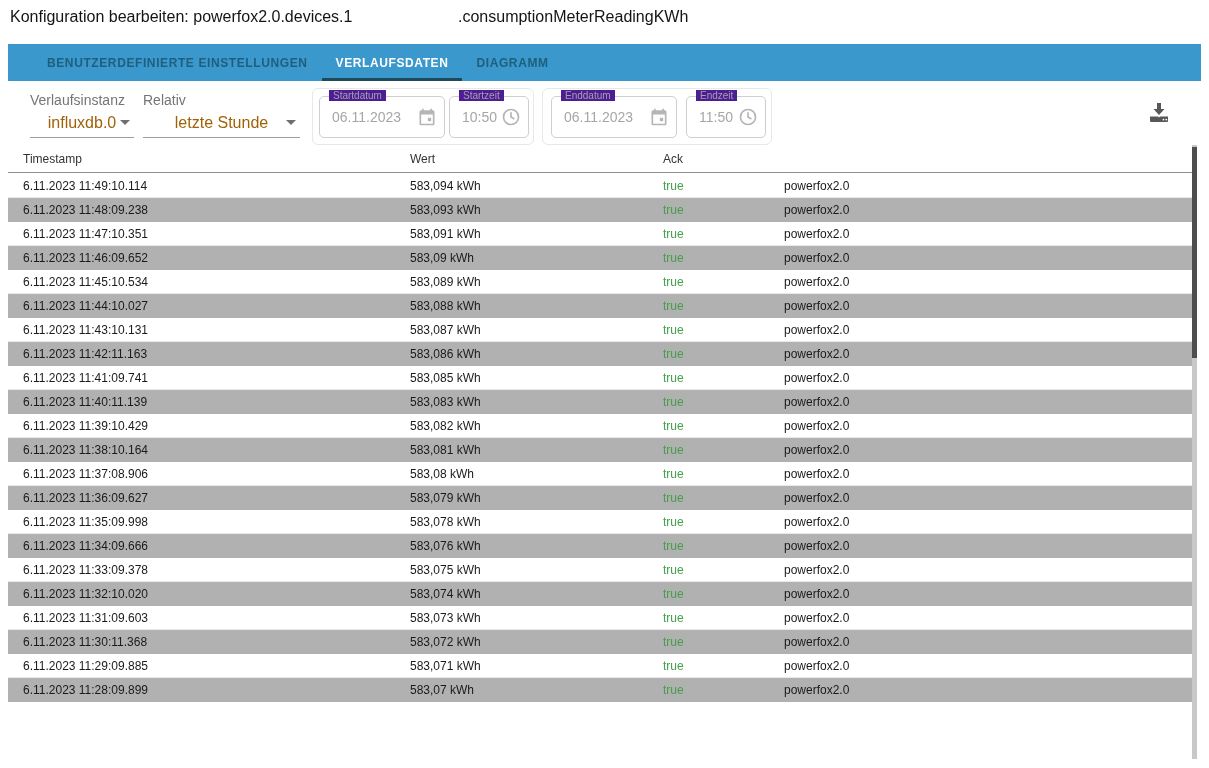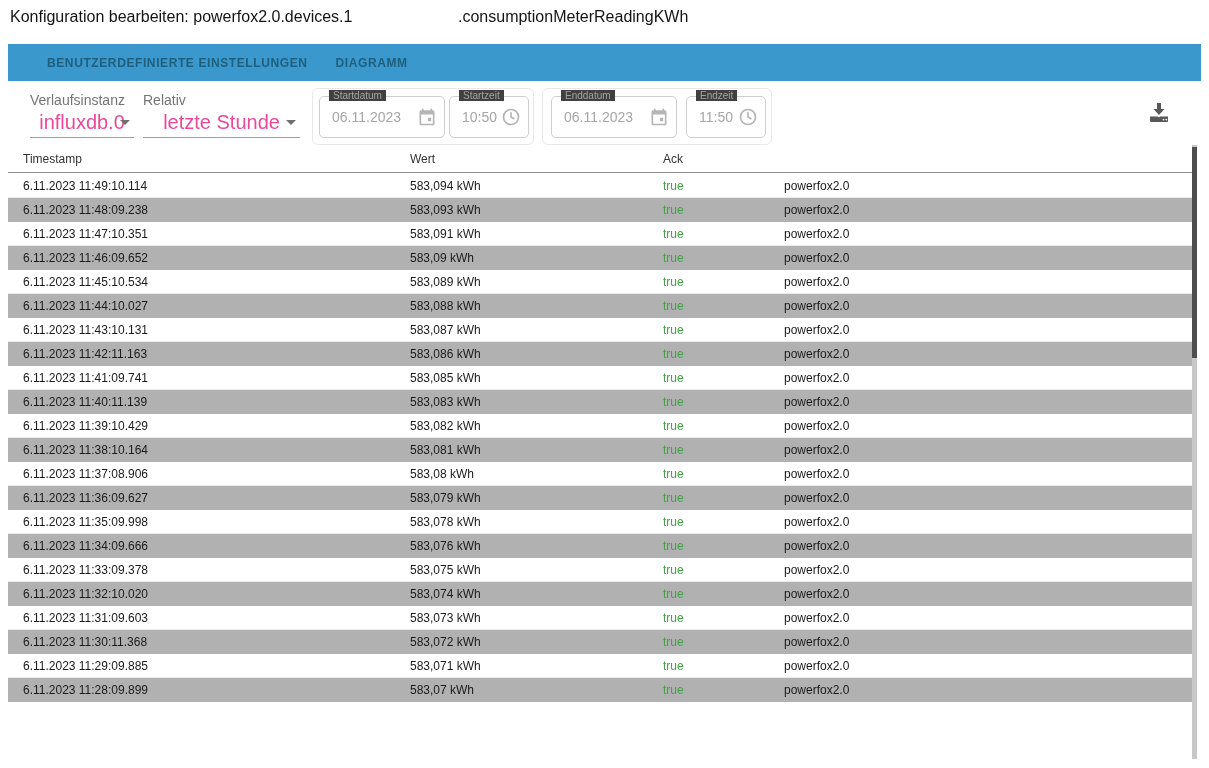--- a/index.html
+++ b/index.html
@@ -23,31 +23,31 @@
     letter-spacing:.6px; color:var(--tab-inactive); position:relative; cursor:pointer; white-space:nowrap; }
   .tab:first-child { margin-left:1px; }
   .tab.active { color:#ffffff; }
   .tab.active::after { content:""; position:absolute; left:0; right:0; bottom:0; height:3px; background:var(--tab-indicator); }
 
   
   .mat-select { position:absolute; top:92px; height:50px; }
   .sel-label { font-size:14px; color:#757575; display:block; padding-left:0; }
   .sel-row { display:flex; align-items:center; justify-content:center; height:30px;
     border-bottom:1px solid #9e9e9e; position:relative; }
-  .sel-value { font-size:20px; color:#ec4899; white-space:nowrap; }
+  .sel-value { font-size:16px; color:#a16207; white-space:nowrap; }
   .caret { position:absolute; right:4px; top:12px; width:0; height:0;
     border-left:5px solid transparent; border-right:5px solid transparent; border-top:5px solid #6f6f6f; }
   #sel-instance { left:30px; width:104px; }
   #sel-relative { left:143px; width:157px; }
 
   .dt-group { position:absolute; top:88px; height:57px; border:1px solid #e8e8e8; border-radius:6px; }
   #group-start { left:312px; width:222px; }
   #group-end   { left:542px; width:230px; }
   .field { position:absolute; top:7px; height:42px; border:1px solid #cfcfcf; border-radius:5px; background:#fff; }
-  .flabel { position:absolute; top:-7px; left:9px; background:#404040; padding:0 4px; font-size:10px; color:#a3a3a3; white-space:nowrap; }
+  .flabel { position:absolute; top:-7px; left:9px; background:#4c1d95; padding:0 4px; font-size:10px; color:#a3a3a3; white-space:nowrap; }
   .fvalue { position:absolute; left:12px; top:12px; font-size:14px; color:#a6a6a6; white-space:nowrap; overflow:hidden; }
   .ficon { position:absolute; right:7px; top:10px; width:20px; height:20px; }
   .f-date { width:126px; }
   .f-time { width:80px; }
   .f-time .fvalue { width:36px; }
   #f-startdate { left:6px; }  #f-starttime { left:136px; }
   #f-enddate   { left:8px; }  #f-endtime   { left:143px; }
 
   .dl-btn { position:absolute; left:1146px; top:98px; width:28px; height:28px; cursor:pointer; background:none; border:none; padding:0; }
 
@@ -77,20 +77,23 @@
 
 <div class="title-bar">
   <span class="title-prefix">Konfiguration bearbeiten: powerfox2.0.devices.1</span>
   <span class="title-suffix">.consumptionMeterReadingKWh</span>
 </div>
 
 <div class="tabbar">
   <div class="tab">
     <span>BENUTZERDEFINIERTE EINSTELLUNGEN</span>
   </div>
+  <div class="tab active">
+    <span>VERLAUFSDATEN</span>
+  </div>
   <div class="tab">
     <span>DIAGRAMM</span>
   </div>
 </div>
 
 <div class="mat-select" id="sel-instance">
   <span class="sel-label">Verlaufsinstanz</span>
   <div class="sel-row">
     <span class="sel-value">influxdb.0</span>
     <span class="caret"></span>

